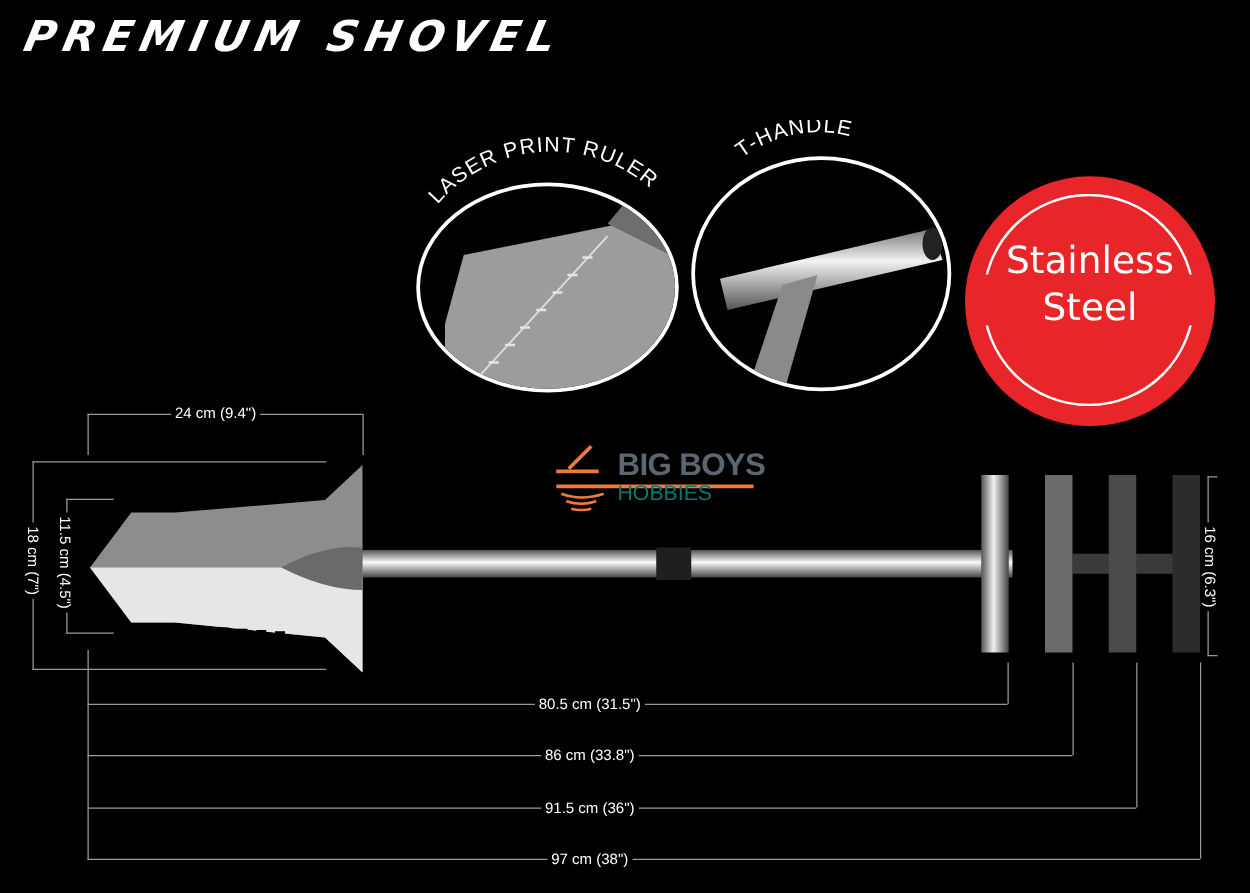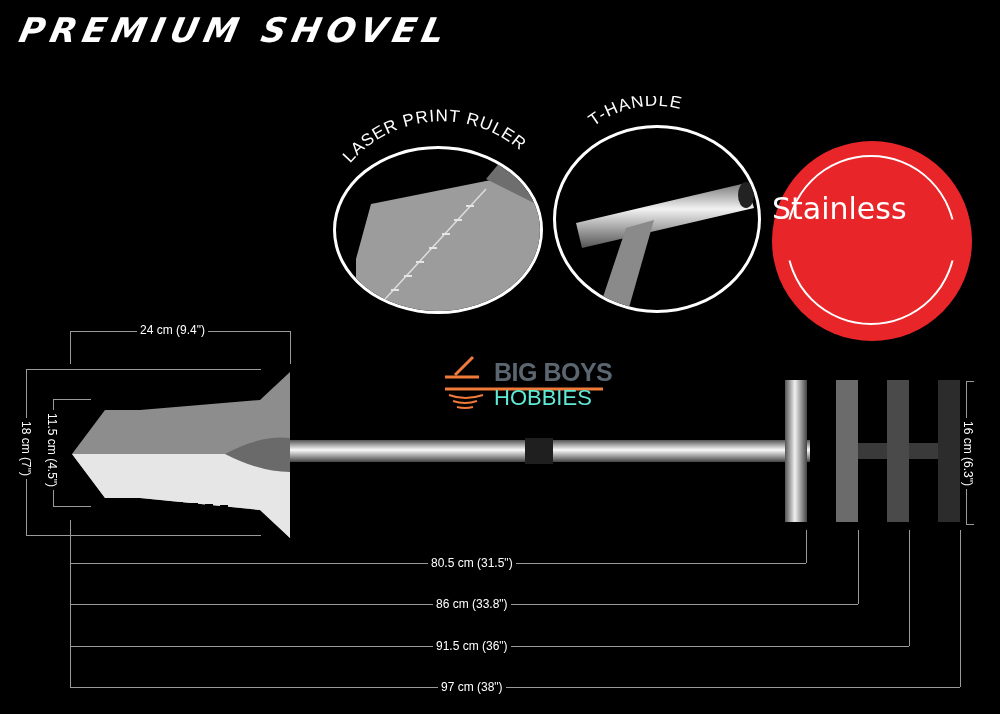--- a/index.html
+++ b/index.html
@@ -6,23 +6,23 @@
   body { width:1000px; height:714px; position:relative; overflow:hidden; font-family:"Liberation Sans", sans-serif; color:#fff; }
   .title { position:absolute; left:20px; top:10px; font-family:"DejaVu Sans", sans-serif; font-weight:bold; font-style:italic; font-size:34px; letter-spacing:6px; transform:skewX(-12deg); }
   .abs { position:absolute; }
   .dimtext { position:absolute; font-size:12px; color:#fff; background:#000; padding:0 3px; white-space:nowrap; }
   .vtext { position:absolute; font-size:12px; color:#fff; background:#000; padding:3px 0; writing-mode:vertical-rl; white-space:nowrap; }
   .hl { position:absolute; height:1px; background:#9a9a9a; }
   .vl { position:absolute; width:1px; background:#9a9a9a; }
   .circle { position:absolute; border:3px solid #fff; border-radius:50%; overflow:hidden; background:#000; box-sizing:border-box; }
   .badge { position:absolute; left:772px; top:141px; width:200px; height:200px; border-radius:50%; background:#e8262a; }
   .badge-ring { position:absolute; left:14px; top:14px; width:166px; height:166px; border:2px solid #fff; border-radius:50%; clip-path: polygon(0 0,100% 0,100% 38%,0 38%,0 62%,100% 62%,100% 100%,0 100%); }
-  .badge-text { position:absolute; left:0; width:200px; text-align:left; font-size:30px; color:#fff; font-family:"DejaVu Sans", sans-serif; }
+  .badge-text { position:absolute; left:0; width:200px; text-align:center; font-size:30px; color:#fff; font-family:"DejaVu Sans", sans-serif; }
   .logo-big { position:absolute; left:494px; top:358px; font-weight:bold; font-size:25px; color:#5b6670; letter-spacing:-0.5px; }
-  .logo-small { position:absolute; left:494px; top:385px; font-size:22px; color:#5eead4; }
+  .logo-small { position:absolute; left:494px; top:385px; font-size:17px; color:#0f766e; }
 </style>
 </head>
 <body>
 
 <div class="title">PREMIUM SHOVEL</div>
 
 <div>
   <svg class="abs" style="left:330px;top:95px" width="210" height="80">
     <defs>
         <path id="arc1" d="M15,75 A120,120 0 0 1 195,60"></path>
@@ -66,20 +66,21 @@
       <polygon points="20,95 190,55 198,80 26,120" fill="url(#bar)"></polygon>
       <ellipse cx="190" cy="67" rx="8" ry="13" fill="#222"></ellipse>
       <polygon points="70,100 98,92 70,190 40,190" fill="#8a8a8a"></polygon>
     </svg>
   </div>
 </div>
 
 <div class="badge">
   <div class="badge-ring"></div>
   <div class="badge-text" style="top:50px">Stainless</div>
+  <div class="badge-text" style="top:88px">Steel</div>
 </div>
 
 <div>
   <svg class="abs" style="left:443px;top:355px" width="160" height="55">
     <line x1="30" y1="2" x2="12" y2="20" stroke="#f07a3a" stroke-width="3"></line>
     <line x1="2" y1="22" x2="36" y2="22" stroke="#f07a3a" stroke-width="3"></line>
     <line x1="2" y1="34" x2="160" y2="34" stroke="#f07a3a" stroke-width="3"></line>
     <path d="M6,40 Q22,46 40,40" stroke="#f07a3a" stroke-width="2" fill="none"></path>
     <path d="M10,46 Q22,50 34,46" stroke="#f07a3a" stroke-width="2" fill="none"></path>
     <path d="M14,52 Q22,54 30,52" stroke="#f07a3a" stroke-width="2" fill="none"></path>

